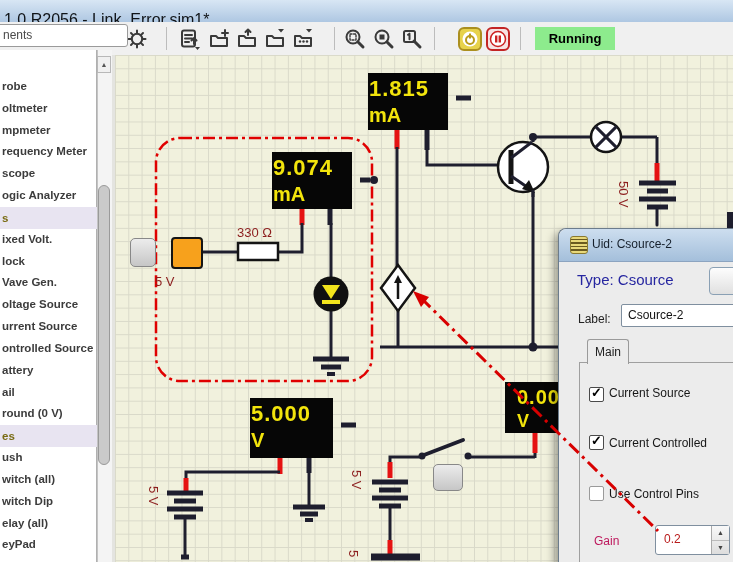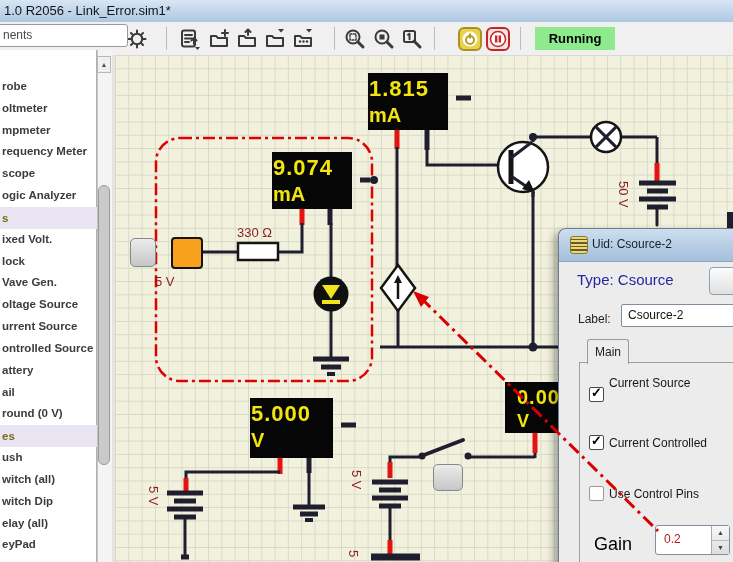--- a/index.html
+++ b/index.html
@@ -1,21 +1,21 @@
 <!DOCTYPE html>
 <html><head>
 <meta charset="utf-8">
 <style>
   html,body{margin:0;padding:0;overflow:hidden;}
   body{width:733px;height:562px;position:relative;font-family:"Liberation Sans",sans-serif;background:#f0f0f0;}
   .abs{position:absolute;}
 
   
   #titlebar{left:0;top:0;width:733px;height:22px;background:linear-gradient(#d8e6f4,#aec7e2);border-bottom:1px solid #8ea8c4;}
-  #titlebar span{position:absolute;left:4px;top:3px;font-size:13px;color:#101418;text-align:center;}
+  #titlebar span{position:absolute;left:4px;top:11px;font-size:16px;color:#101418;text-align:center;}
 
   
   #toolbar{left:0;top:22px;width:733px;height:33px;background:#f0f0f0;border-bottom:1px solid #1d4ed8;}
   .tsep{position:absolute;top:5px;width:1px;height:23px;background:#bcbcbc;}
   .ticon{position:absolute;top:5px;width:24px;height:24px;}
   #status-badge{position:absolute;left:535px;top:5px;width:80px;height:23px;background:#8deb8d;color:#000;font-weight:bold;font-size:13px;text-align:center;line-height:23px;}
 
   
   #search-box{left:-26px;top:24px;width:124px;height:21px;background:#fff;border:1px solid #9a9a9a;border-radius:3px;font-size:12px;color:#4a4a4a;line-height:21px;padding-left:28px;}
   #sidebar{left:0;top:50px;width:96px;height:512px;background:#fff;border-right:1px solid #b0b0b0;}
@@ -53,21 +53,21 @@
   #dlg-title{left:33px;top:8px;font-size:12px;color:#16202c;}
   #dlg-type{left:18px;top:42px;font-size:15px;color:#2626a0;}
   #dlg-cutbtn{left:150px;top:38px;width:40px;height:26px;background:linear-gradient(#fdfdfd,#e0e0e0);border:1px solid #8aa0b4;border-radius:4px;}
   #dlg-label-cap{left:19px;top:83px;font-size:12px;color:#222;text-align:right;}
   #dlg-label-input{left:62px;top:75px;width:113px;height:21px;background:#fff;border:1px solid #7f8f9f;border-radius:2px;font-size:12px;color:#111;line-height:21px;padding-left:6px;}
   #dlg-tab{left:28px;top:110px;width:40px;height:24px;background:#ececec;border:1px solid #9a9a9a;border-bottom:none;border-radius:3px 3px 0 0;font-size:12px;color:#222;text-align:center;line-height:24px;z-index:2;}
   #dlg-pane{left:20px;top:133px;width:160px;height:205px;border-left:1px solid #9f9f9f;border-top:1px solid #9f9f9f;}
   .cb{position:absolute;width:13px;height:13px;background:#fff;border:1.5px solid #4a4a4a;border-radius:2px;}
   .cb.checked::after{content:"✓";position:absolute;left:1px;top:-3px;font-size:13px;font-weight:bold;color:#000;}
   .cb-label{position:absolute;font-size:12px;color:#161616;white-space:nowrap;}
-  #gain-label{left:35px;top:305px;font-size:18px;color:#000000;}
+  #gain-label{left:35px;top:305px;font-size:12px;color:#be185d;}
   #gain-spin{left:96px;top:296px;width:73px;height:28px;background:#fff;border:1px solid #7f8f9f;border-radius:3px;}
   #gain-value{left:8px;top:6px;font-size:12px;color:#b91c1c;}
   #gain-arrows{right:0;top:0;width:17px;height:28px;border-left:1px solid #aaa;background:linear-gradient(#f8f8f8,#ddd);}
   .arr{position:absolute;left:0;width:17px;height:14px;font-size:7px;color:#444;text-align:center;line-height:14px;}
   .toolbar-svg{stroke:#3a3a3a;stroke-width:2;fill:none;stroke-linejoin:round;stroke-linecap:round;}
 </style>
 </head>
 <body>
 
 <div id="titlebar" class="abs">
@@ -338,21 +338,21 @@
     <span id="dlg-title" class="abs">Uid: Csource-2</span>
   </div>
   <span id="dlg-type" class="abs">Type: Csource</span>
   <div id="dlg-cutbtn" class="abs"></div>
   <span id="dlg-label-cap" class="abs">Label:</span>
   <div id="dlg-label-input" class="abs">Csource-2</div>
   <div id="dlg-tab" class="abs">Main</div>
   <div id="dlg-pane" class="abs"></div>
 
   <div class="cb checked abs" style="left:30px;top:158px"></div>
-  <span class="cb-label" style="left:50px;top:147px">Current Source</span>
+  <span class="cb-label" style="left:50px;top:157px">Current Source</span>
 
   <div class="cb checked abs" style="left:30px;top:206px"></div>
   <span class="cb-label" style="left:50px;top:207px">Current Controlled</span>
 
   <div class="cb abs" style="left:30px;top:257px;border-color:#9a9a9a"></div>
   <span class="cb-label" style="left:50px;top:258px">Use Control Pins</span>
 
   <span id="gain-label" class="abs">Gain</span>
   <div id="gain-spin" class="abs">
     <span id="gain-value" class="abs">0.2</span>

